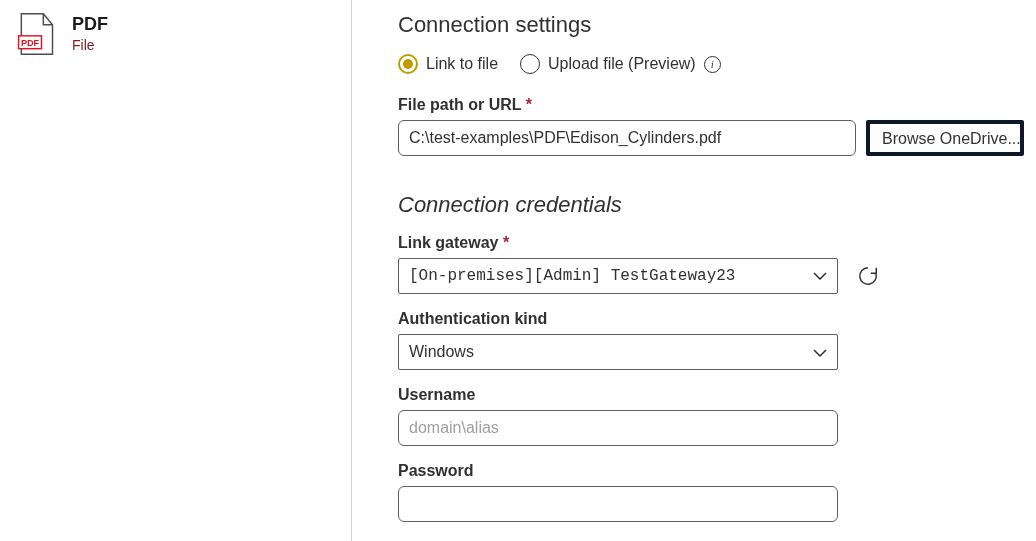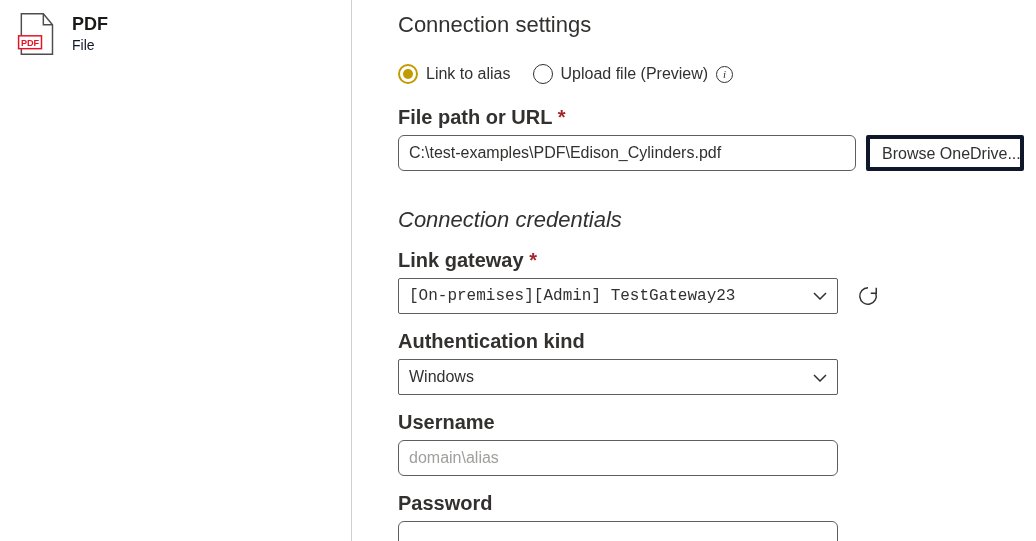--- a/index.html
+++ b/index.html
@@ -33,33 +33,33 @@
     }
     .left-info { padding-top: 2px; }
     .left-title {
       font-size: 18px;
       font-weight: 600;
       color: #1b1a19;
       line-height: 1.2;
     }
     .left-subtitle {
       font-size: 14px;
-      color: #0f172a;
+      color: #7f1d1d;
       line-height: 1.3;
       margin-top: 0px;
     }
     .right-panel {
       flex: 1;
       padding: 12px 12px 12px 46px;
     }
     .section-heading {
       font-size: 22px;
       font-weight: 400;
       color: #323130;
-      margin-bottom: 26px;
+      margin-bottom: 16px;
     }
     .section-heading.cred {
        margin-top: 36px;
        margin-bottom: 16px;
        font-style: italic;
     }
     .radio-row {
       display: flex;
       align-items: center;
       gap: 22px;
@@ -104,21 +104,21 @@
       display: flex;
       align-items: center;
       justify-content: center;
       font-size: 11px;
       font-style: italic;
       font-family: Georgia, serif;
       color: #323130;
       flex-shrink: 0;
     }
     .field-label {
-      font-size: 20px;
+      font-size: 16px;
       font-weight: 600;
       color: #323130;
       margin-bottom: 6px;
       display: block;
     }
     .required-star { color: #a4262c; }
     .filepath-row {
       display: flex;
       gap: 10px;
       align-items: stretch;
@@ -208,21 +208,21 @@
   </div>
 
   <div class="right-panel">
     <h2 class="section-heading">Connection settings</h2>
 
     <div class="radio-row">
       <div class="radio-option">
         <span class="radio-circle selected">
           <span class="radio-dot-inner"></span>
         </span>
-        <span class="radio-label">Link to alias</span>
+        <span class="radio-label">Link to file</span>
       </div>
       <div class="radio-option">
         <span class="radio-circle unselected"></span>
         <span class="radio-label">Upload file (Preview)</span>
         <span class="info-icon">i</span>
       </div>
     </div>
 
     <div class="field-block">
       <label class="field-label">

